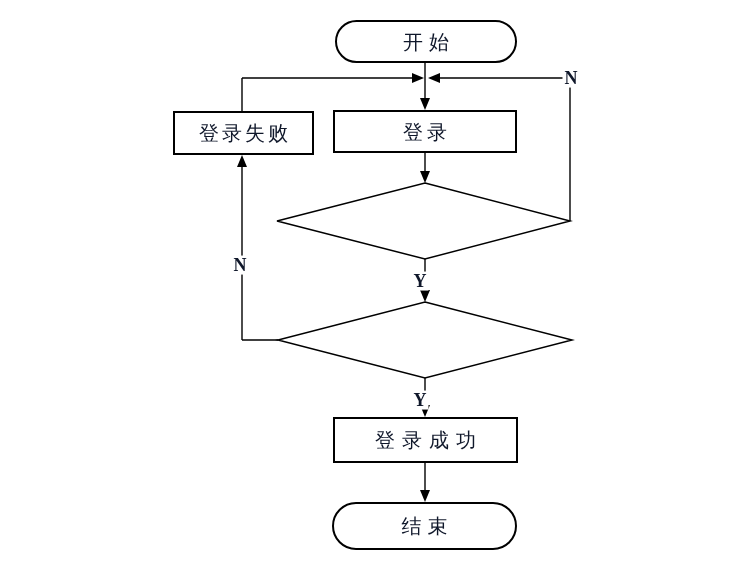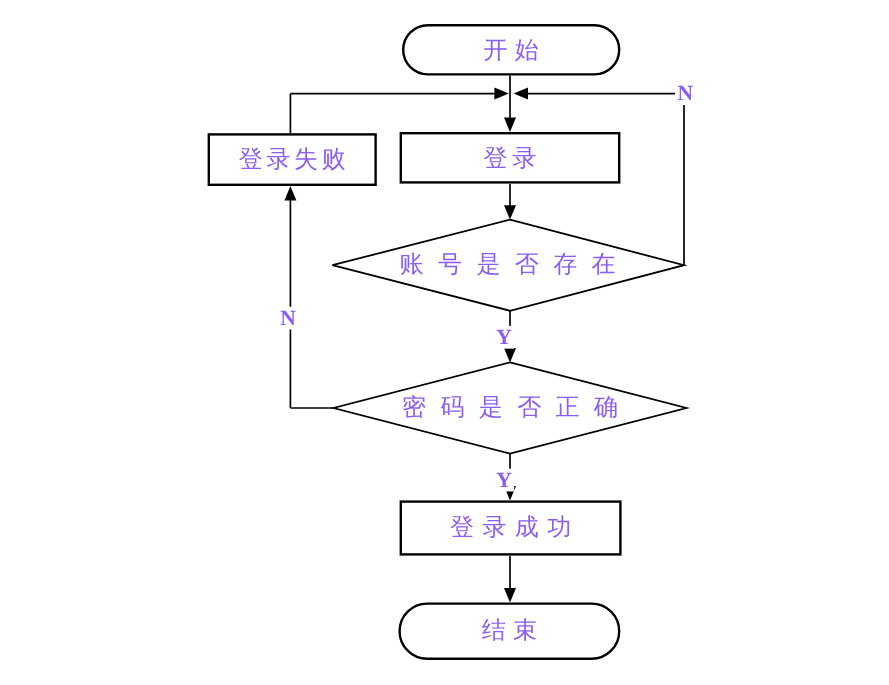--- a/index.html
+++ b/index.html
@@ -2,21 +2,21 @@
 <html><head>
 <meta charset="utf-8">
 <style>
   html, body { margin: 0; padding: 0; background: #ffffff; }
   .canvas {
     position: relative;
     width: 741px;
     height: 571px;
     background: #ffffff;
     font-family: "Liberation Serif", "DejaVu Serif", serif;
-    color: #8b5cf6;
+    color: #0f172a;
     overflow: hidden;
   }
   svg.wires { position: absolute; left: 0; top: 0; }
   .node {
     position: absolute;
     display: flex;
     align-items: center;
     justify-content: center;
     background: #ffffff;
     border: 2px solid #000;
@@ -98,22 +98,20 @@
   </div>
 
   <div class="node ls3" style="left:173px; top:111px; width:141px; height:44px;">
     <span>登录失败</span>
   </div>
 
   <div class="node ls4" style="left:333px; top:110px; width:184px; height:43px;">
     <span>登录</span>
   </div>
 
-  <div class="dtext ls12" style="left:277px; top:209px; width:292px;">账号是否存在</div>
-  <div class="dtext ls12" style="left:278px; top:328px; width:294px;">密码是否正确</div>
 
   <div class="node ls7" style="left:333px; top:417px; width:185px; height:46px;">
     <span>登录成功</span>
   </div>
 
   <div class="node terminator ls6" style="left:332px; top:502px; width:185px; height:48px;">
     <span>结束</span>
   </div>
 
   <div class="elabel" style="left:571px; top:78px;">N</div>

